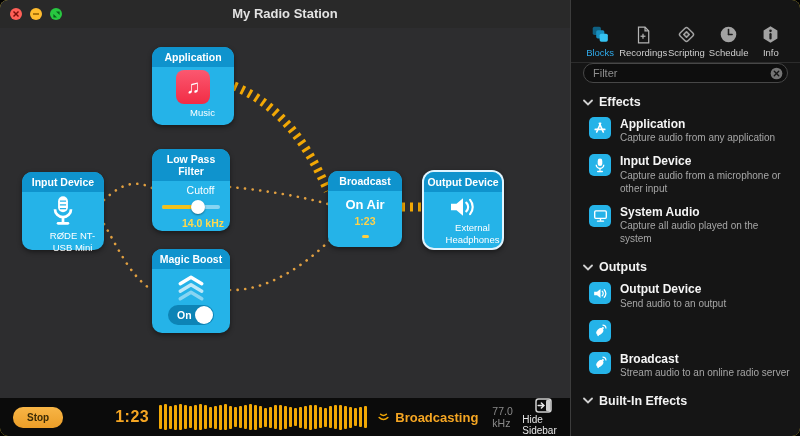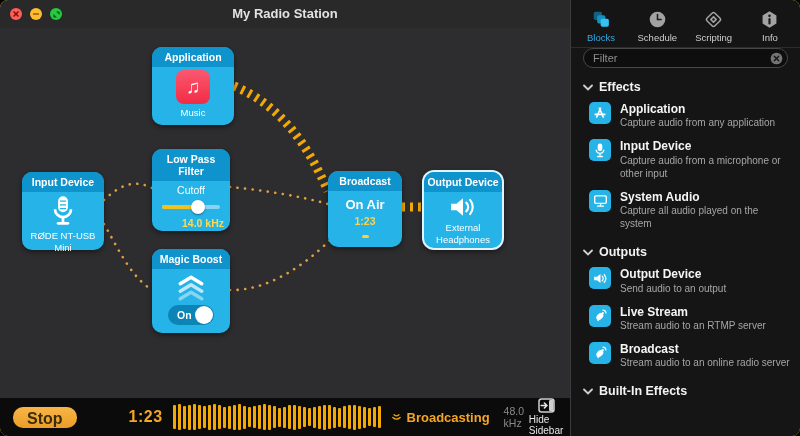--- a/index.html
+++ b/index.html
@@ -14,55 +14,55 @@
   .wintitle{position:absolute;top:0;left:0;width:570px;height:28px;line-height:28px;text-align:center;
             font-size:13px;font-weight:bold;color:#e3e3e3;}
   
   .canvas{position:absolute;top:28px;left:0;width:570px;height:370px;background:#2d2d2f;}
   .wires{position:absolute;top:0;left:0;}
   .block{position:absolute;background:#25b3e8;border-radius:10px;box-shadow:0 2px 5px rgba(0,0,0,.45);
          display:flex;flex-direction:column;color:#fff;z-index:2;}
   .block-header{background:#0f93cd;border-radius:10px 10px 0 0;text-align:center;
                 font-size:10.5px;font-weight:bold;padding:4px 2px;}
   .block-body{flex:1;display:flex;flex-direction:column;align-items:center;justify-content:center;gap:3px;padding:3px 4px 6px;}
-  .block-label{font-size:9.5px;text-align:center;line-height:1.25;}
+  .block-label{font-size:9.5px;text-align:center;line-height:1.25;margin-left:19px;}
   .selected{border:2px solid rgba(240,250,255,.92);border-radius:12px;}
   .musicicon{width:34px;height:34px;border-radius:8px;background:linear-gradient(180deg,#fb5870,#f22c45);
              display:flex;align-items:center;justify-content:center;font-size:19px;color:#fff;}
   .slider{width:58px;height:14px;position:relative;display:flex;align-items:center;}
   .slider .track{width:100%;height:4px;border-radius:2px;background:rgba(255,255,255,.45);}
   .slider .fill{position:absolute;left:0;width:62%;height:4px;border-radius:2px;background:#f1c11c;}
   .slider .knob{position:absolute;left:calc(62% - 7px);width:14px;height:14px;border-radius:50%;
                 background:#fff;box-shadow:0 1px 2px rgba(0,0,0,.4);}
   .lpf-value{font-size:10.5px;font-weight:bold;color:#ffd94e;margin-left:24px;}
   .toggle{width:46px;height:20px;border-radius:10px;background:#0d84b6;position:relative;
           display:flex;align-items:center;}
   .toggle .tlabel{font-size:10.5px;font-weight:bold;color:#fff;margin-left:9px;}
   .toggle .tknob{position:absolute;right:1px;top:1px;width:18px;height:18px;border-radius:50%;background:#fff;}
   .onair{font-size:13px;font-weight:bold;}
   .onair-time{font-size:10.5px;font-weight:bold;color:#ffd24a;}
   .meter-dash{width:7px;height:3px;border-radius:1.5px;background:#ffcf3e;margin-top:5px;}
   
   .transport{position:absolute;top:398px;left:0;width:570px;height:38px;background:#0b0b0b;
              display:flex;align-items:center;}
   .stopbtn{margin-left:13px;background:linear-gradient(180deg,#f7b546,#ec9e28);color:#3c2c06;
-           font-size:16px;font-weight:bold;border:none;border-radius:10px;padding:3px 14px;height:21px;
+           font-size:10px;font-weight:bold;border:none;border-radius:10px;padding:3px 14px;height:21px;
            font-family:"Liberation Sans",sans-serif;}
   .timer{margin-left:52px;color:#f5a623;font-size:16px;font-weight:bold;letter-spacing:.5px;}
   .waveform{display:flex;align-items:center;gap:2px;height:28px;margin-left:10px;}
   .wbar{width:3px;background:#f2a805;border-radius:1px;}
   .bcast-icon{margin-left:10px;}
   .bcast-label{margin-left:5px;color:#f5a623;font-size:13px;font-weight:bold;}
   .samplerate{margin-left:14px;color:#8a8a8a;font-size:10.5px;}
   .hide-sidebar{margin-left:auto;margin-right:6px;display:flex;flex-direction:column;align-items:center;gap:1px;}
   .hide-sidebar .hlabel{color:#e8e8e8;font-size:10px;}
   
   .sidebar{position:absolute;top:0;left:570px;width:230px;height:436px;background:#151515;
            border-left:1px solid #3c3c3c;box-sizing:border-box;color:#eee;overflow:hidden;}
-  .tabbar{display:flex;justify-content:space-between;padding:9px 8px 4px;border-bottom:1px solid #2c2c2c;}
+  .tabbar{display:flex;justify-content:space-between;padding:24px 8px 4px;border-bottom:1px solid #2c2c2c;}
   .tab{display:flex;flex-direction:column;align-items:center;gap:2px;width:44px;}
   .tab .ticon{height:21px;display:flex;align-items:center;}
   .tab .tlbl{font-size:9.5px;color:#cfcfcf;}
   .tab.sel .tlbl{color:#2fa9e8;}
   .filterwrap{margin:0 12px 2px;position:relative;}
   .filter{width:100%;box-sizing:border-box;height:20px;border-radius:10px;background:#0e0e0e;
           border:1px solid #474747;color:#bbb;font-size:11px;padding:0 20px 0 9px;
           font-family:"Liberation Sans",sans-serif;outline:none;}
   .filter::placeholder{color:#8e8e8e;}
   .clearbtn{position:absolute;right:5px;top:3.5px;}
@@ -237,21 +237,21 @@
         <div class="wbar" style="height: 20px;"></div>
         <div class="wbar" style="height: 22px;"></div>
       </div>
     <svg class="bcast-icon" width="18" height="15" viewBox="0 0 18 15">
       <g fill="none" stroke="#f2a805" stroke-width="2.2" stroke-linecap="round">
         <path d="M5 3 Q9 6.5 13 3"></path>
         <path d="M3 7.5 Q9 13 15 7.5"></path>
       </g>
     </svg>
     <div class="bcast-label">Broadcasting</div>
-    <div class="samplerate">48.0 kHz</div>
+    <div class="samplerate">77.0 kHz</div>
     <div class="hide-sidebar">
       <svg width="17" height="15" viewBox="0 0 17 15">
         <rect x="1" y="1" width="15" height="13" rx="2.5" fill="none" stroke="#cfcfcf" stroke-width="1.5"></rect>
         <rect x="11" y="1.8" width="4.4" height="11.4" rx="1.5" fill="#cfcfcf"></rect>
         <g stroke="#e8e8e8" stroke-width="1.6" stroke-linecap="round" fill="none">
           <line x1="3.2" y1="7.5" x2="8.6" y2="7.5"></line>
           <path d="M6.4 5 L8.8 7.5 L6.4 10"></path>
         </g>
       </svg>
       <div class="hlabel">Hide Sidebar</div>
@@ -265,39 +265,50 @@
           <svg width="19" height="19" viewBox="0 0 22 22">
             <rect x="2" y="2" width="9.5" height="9.5" rx="2" fill="#0f6183"></rect>
             <rect x="6" y="6" width="9.5" height="9.5" rx="2" fill="#1790c0"></rect>
             <rect x="10" y="10" width="9.5" height="9.5" rx="2" fill="#35c3f2"></rect>
           </svg>
         </div>
         <div class="tlbl">Blocks</div>
       </div>
       <div class="tab">
         <div class="ticon">
+          <svg width="18" height="20" viewBox="0 0 22 22" fill="none" stroke="#b4b4b4" stroke-width="1.5">
+            <path d="M5.5 1.5 h8 l4.5 4.5 v14.5 h-12.5 z"></path>
+            <path d="M13.5 1.5 v4.5 h4.5"></path>
+            <line x1="11" y1="9.5" x2="11" y2="15.5"></line>
+            <line x1="8" y1="12.5" x2="14" y2="12.5"></line>
+          </svg>
+        </div>
+        <div class="tlbl">Recordings</div>
+      </div>
+      <div class="tab">
+        <div class="ticon">
+          <svg width="19" height="19" viewBox="0 0 22 22">
+            <rect x="4.6" y="4.6" width="12.8" height="12.8" rx="2.4" transform="rotate(45 11 11)" fill="none" stroke="#a2a2a2" stroke-width="1.7"></rect>
+            <rect x="7.8" y="7.8" width="6.4" height="6.4" rx="1" transform="rotate(45 11 11)" fill="#a2a2a2"></rect>
+            <circle cx="11" cy="11" r="1.4" fill="#1d1d1d"></circle>
+          </svg>
+        </div>
+        <div class="tlbl">Scripting</div>
+      </div>
+      <div class="tab">
+        <div class="ticon">
           <svg width="19" height="19" viewBox="0 0 22 22">
             <circle cx="11" cy="11" r="9" fill="#a2a2a2"></circle>
             <g stroke="#1d1d1d" stroke-width="1.8" stroke-linecap="round">
               <line x1="11" y1="11" x2="11" y2="5.2"></line>
               <line x1="11" y1="11" x2="15.2" y2="11"></line>
             </g>
           </svg>
         </div>
         <div class="tlbl">Schedule</div>
-      </div>
-      <div class="tab">
-        <div class="ticon">
-          <svg width="19" height="19" viewBox="0 0 22 22">
-            <rect x="4.6" y="4.6" width="12.8" height="12.8" rx="2.4" transform="rotate(45 11 11)" fill="none" stroke="#a2a2a2" stroke-width="1.7"></rect>
-            <rect x="7.8" y="7.8" width="6.4" height="6.4" rx="1" transform="rotate(45 11 11)" fill="#a2a2a2"></rect>
-            <circle cx="11" cy="11" r="1.4" fill="#1d1d1d"></circle>
-          </svg>
-        </div>
-        <div class="tlbl">Scripting</div>
       </div>
       <div class="tab">
         <div class="ticon">
           <svg width="19" height="19" viewBox="0 0 22 22">
             <polygon points="11,1.5 19,6.3 19,15.7 11,20.5 3,15.7 3,6.3" fill="#a2a2a2"></polygon>
             <circle cx="11" cy="6.8" r="1.5" fill="#1d1d1d"></circle>
             <rect x="9.7" y="9.4" width="2.6" height="7.4" rx="1.3" fill="#1d1d1d"></rect>
           </svg>
         </div>
         <div class="tlbl">Info</div>
@@ -383,24 +394,20 @@
     </div>
     <div class="item">
       <div class="iicon">
         <svg width="15" height="15" viewBox="0 0 22 22">
           <ellipse cx="10" cy="12.5" rx="6" ry="4" transform="rotate(-45 10 12.5)" fill="#fff"></ellipse>
           <line x1="10" y1="14" x2="7" y2="19" stroke="#fff" stroke-width="2"></line>
           <path d="M14 3 a5 5 0 0 1 5 5" fill="none" stroke="#fff" stroke-width="1.8"></path>
           <circle cx="14.5" cy="7.5" r="1.5" fill="#fff"></circle>
         </svg>
       </div>
-      <div class="itxt">
-        <div class="ititle">Live Stream</div>
-        <div class="idesc">Stream audio to an RTMP server</div>
-      </div>
     </div>
     <div class="item">
       <div class="iicon">
         <svg width="15" height="15" viewBox="0 0 22 22">
           <ellipse cx="10" cy="12.5" rx="6" ry="4" transform="rotate(-45 10 12.5)" fill="#fff"></ellipse>
           <line x1="10" y1="14" x2="7" y2="19" stroke="#fff" stroke-width="2"></line>
           <path d="M14 3 a5 5 0 0 1 5 5" fill="none" stroke="#fff" stroke-width="1.8"></path>
           <circle cx="14.5" cy="7.5" r="1.5" fill="#fff"></circle>
         </svg>
       </div>

